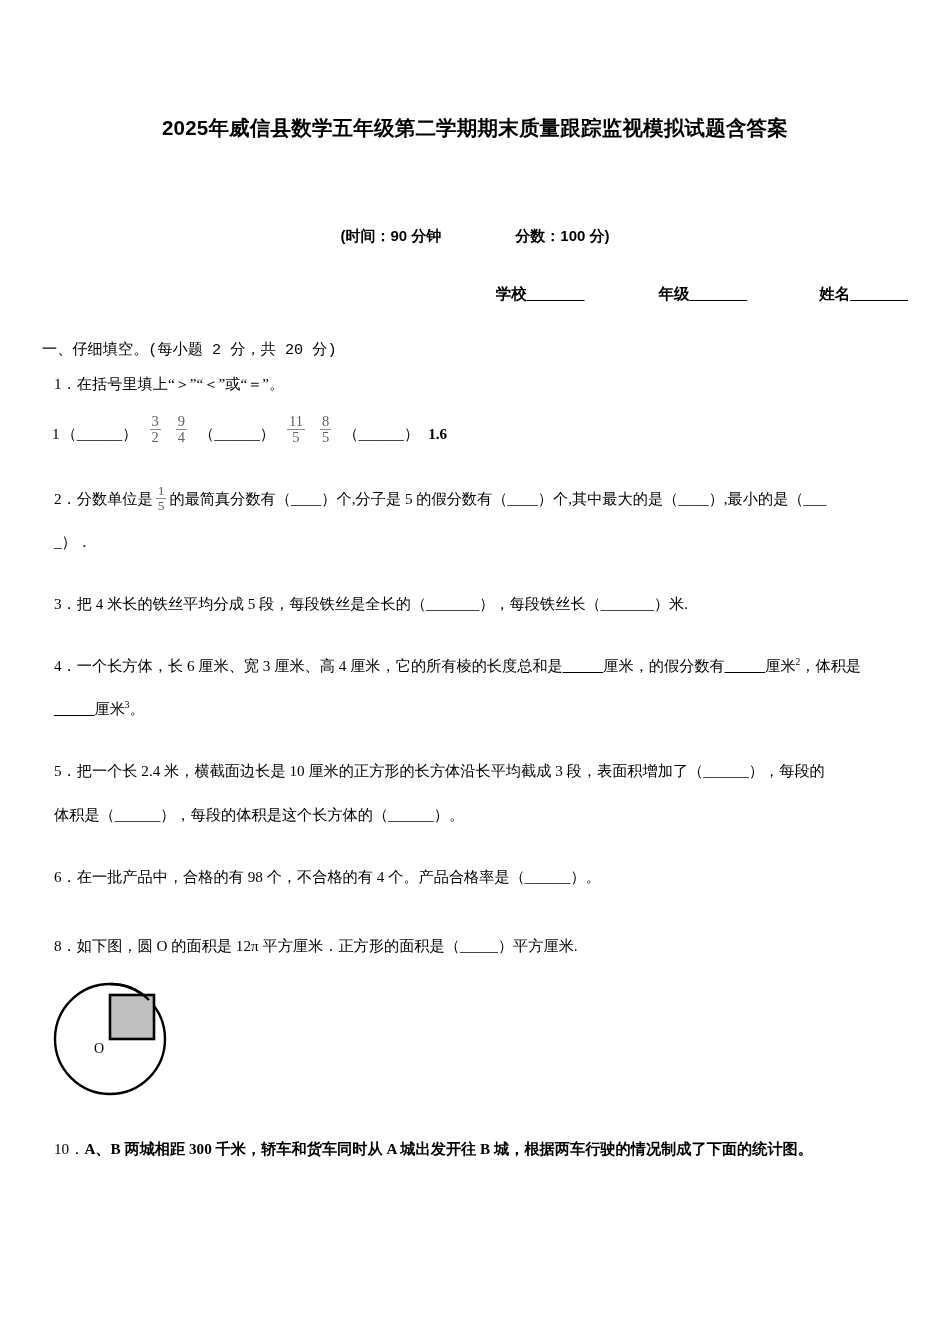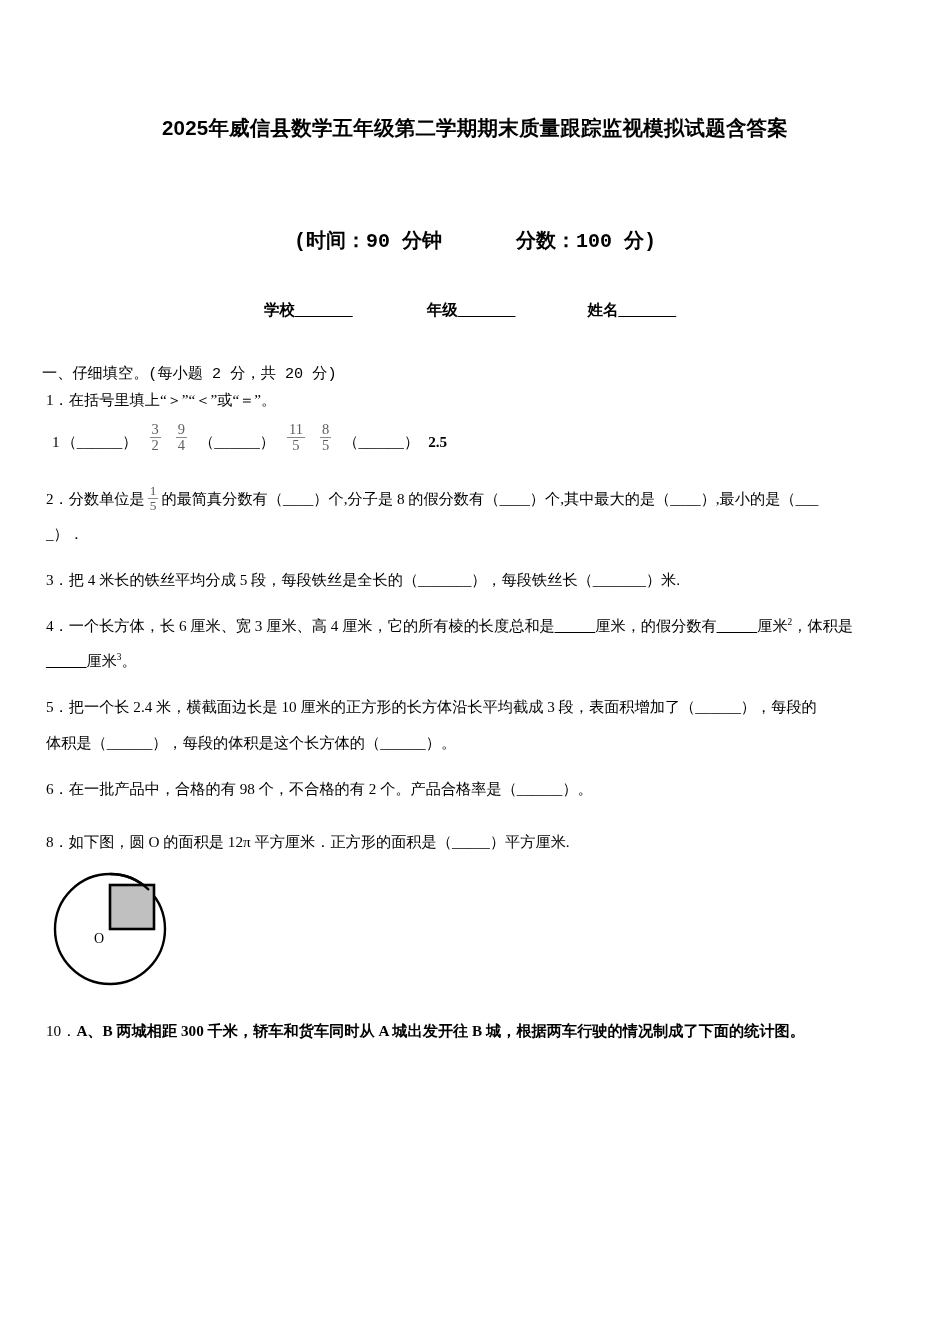--- a/index.html
+++ b/index.html
@@ -35,54 +35,55 @@
     font-weight: bold;
     letter-spacing: 0.2px;
     white-space: nowrap;
   }
 
   
   .exam-meta {
     margin: 0;
     padding-top: 85px;
     text-align: center;
-    font-family: Liberation Mono, monospace;
-    font-size: 20px;
+    font-family: Liberation Sans, sans-serif;
+    font-size: 15px;
     font-weight: bold;
   }
   .exam-meta .gap { display: inline-block; width: 74px; }
 
   
   .id-line {
-    margin: 8px;
+    margin: 0;
     padding-top: 38px;
     padding-left: 214px;
     font-family: "Liberation Sans", "DejaVu Sans", sans-serif;
     font-size: 15.5px;
     font-weight: bold;
+    text-align: right;
   }
   .id-line .field { white-space: nowrap; }
   .id-line .gap-a { display: inline-block; width: 74px; }
   .id-line .gap-b { display: inline-block; width: 72px; }
   .ul { text-decoration: underline; letter-spacing: 1px; }
 
   
   .qbody {
     padding-top: 34px;
     font-size: 15.2px;
     line-height: 1.45;
   }
   .sec-head {
     font-size: 15.2px;
     margin: 0 0 2px 0;
     white-space: nowrap;
     font-family: Liberation Mono, monospace;
   }
   .q {
-    margin: 4px;
+    margin: 12px;
     padding: 0;
     font-size: 15.2px;
   }
   .q-num { font-family: "Liberation Serif", serif; }
 
   
   .sp-sm { height: 7px; }
   .sp-md { height: 19px; }
   .sp-lg { height: 26px; }
 
@@ -196,45 +197,45 @@
         <span class="den">5</span>
       </span>
       <span class="cmp-gap"></span>
       <span class="frac">
         <span class="num">8</span>
         <span class="den">5</span>
       </span>
       <span class="cmp-gap"></span>
       <span class="item paren">（______）</span>
       <span class="cmp-gap"></span>
-      <b class="bold">2.5</b>
+      <b class="bold">1.6</b>
     </div>
 
     <div class="sp-lg"></div>
 
-    <p class="q q-wide"><span class="q-num">2．</span><span>分数单位是</span><span class="frac frac-sm"><span class="num">1</span><span class="den">5</span></span><span>的最简真分数有（____）个,分子是 8 的假分数有（____）个,其中最大的是（____）,最小的是（___</span></p>
+    <p class="q q-wide"><span class="q-num">2．</span><span>分数单位是</span><span class="frac frac-sm"><span class="num">1</span><span class="den">5</span></span><span>的最简真分数有（____）个,分子是 5 的假分数有（____）个,其中最大的是（____）,最小的是（___</span></p>
     <p class="q q-wide">_）．</p>
 
     <div class="sp-sm"></div>
 
     <p class="q q-wide"><span class="q-num">3．</span><span>把 4 米长的铁丝平均分成 5 段，每段铁丝是全长的（_______），每段铁丝长（_______）米.</span></p>
 
     <div class="sp-sm"></div>
 
     <p class="q q-wide"><span class="q-num">4．</span><span>一个长方体，长 6 厘米、宽 3 厘米、高 4 厘米，它的所有棱的长度总和是</span><span class="blank">_____</span><span>厘米，的假分数有</span><span class="blank">_____</span><span>厘米</span><sup class="exp">2</sup><span>，体积是</span></p>
     <p class="q q-wide"><span class="blank">_____</span><span>厘米</span><sup class="exp">3</sup><span>。</span></p>
 
     <div class="sp-sm"></div>
 
     <p class="q q-wide"><span class="q-num">5．</span><span>把一个长 2.4 米，横截面边长是 10 厘米的正方形的长方体沿长平均截成 3 段，表面积增加了（______），每段的</span></p>
     <p class="q q-wide">体积是（______），每段的体积是这个长方体的（______）。</p>
 
     <div class="sp-sm"></div>
 
-    <p class="q q-wide"><span class="q-num">6．</span><span>在一批产品中，合格的有 98 个，不合格的有 2 个。产品合格率是（______）。</span></p>
+    <p class="q q-wide"><span class="q-num">6．</span><span>在一批产品中，合格的有 98 个，不合格的有 4 个。产品合格率是（______）。</span></p>
 
     <div class="sp-sm"></div>
 
 
     <div class="sp-sm"></div>
 
     <p class="q q-wide"><span class="q-num">8．</span><span>如下图，圆 O 的面积是 12π 平方厘米．正方形的面积是（_____）平方厘米.</span></p>
 
     <div class="figure-wrap">
       <svg class="figure" width="180" height="130" viewBox="0 0 180 130">

